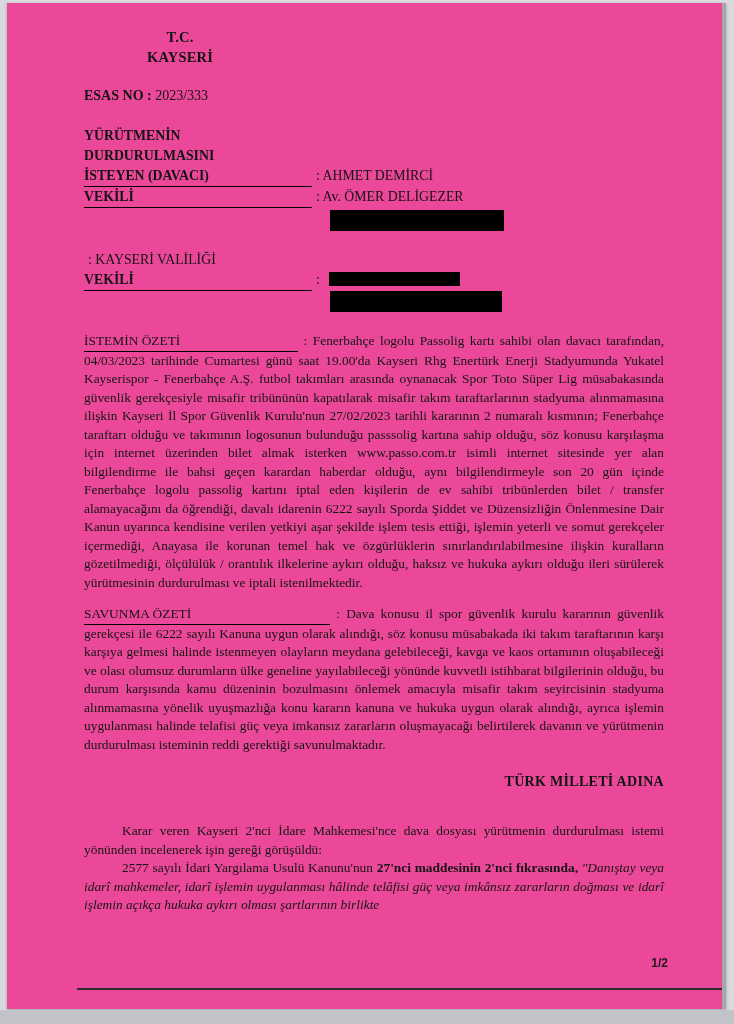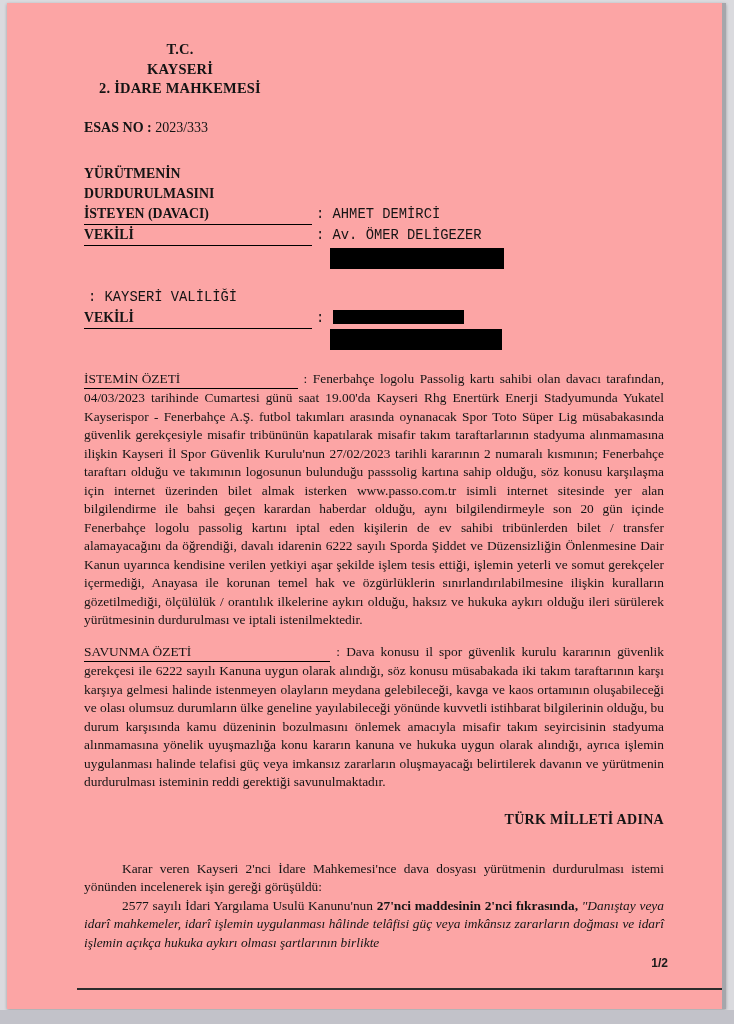--- a/index.html
+++ b/index.html
@@ -9,42 +9,42 @@
     background: #dadade;
     font-family: "Liberation Serif", serif;
     color: #141414;
   }
   .bottom-band {
     position: absolute; left: 0; bottom: 0; width: 100%; height: 14px;
     background: #c2c2c9;
   }
   .page {
     position: absolute; left: 7px; top: 3px; width: 719px; height: 1006px;
-    background: #fca5a5;
+    background: #ec4899;
     border-right: 4px solid #a6a6ab;
-    padding: 37px 58px 0 77px;
+    padding: 25px 58px 0 77px;
     box-shadow: 0 1px 3px rgba(0,0,0,.28);
   }
   .court-header {
     width: 192px; text-align: center;
     font-weight: bold; font-size: 14.5px; line-height: 19.5px;
     letter-spacing: .2px; white-space: nowrap;
   }
   .court-header span { display: block; }
   .esas { margin-top: 21px; font-size: 14px; }
   .esas .lab { font-weight: bold; }
 
-  .party { margin-top: 28px; font-size: 13.8px; line-height: 20px; }
+  .party { margin-top: 22px; font-size: 13.8px; line-height: 20px; }
   .prow { display: flex; align-items: baseline; }
   .plab {
     flex: none; width: 228px; font-weight: bold;
     border-bottom: 1.5px solid #000;
   }
   .plab.noline { border-bottom: none; }
-  .pval { padding-left: 4px; white-space: nowrap; font-family: Liberation Mono, monospace; }
+  .pval { padding-left: 4px; white-space: nowrap; }
   .redact1 { margin: 2px 0 0 246px; width: 174px; height: 21px; background: #000; }
   .gap { height: 19px; }
   .redactA {
     display: inline-block; width: 131px; height: 14px; background: #000;
     vertical-align: -2px; margin-left: 9px;
   }
   .redactB { margin-left: 246px; width: 172px; height: 21px; background: #000; }
 
   .body-par {
     font-size: 13.4px; line-height: 18.5px; text-align: justify;
@@ -85,21 +85,20 @@
   }
 </style>
 </head>
 <body>
 
 <div class="page">
 
   <div class="court-header">
     <span>T.C.</span>
     <span>KAYSERİ</span>
-    <span>2. İDARE MAHKEMESİ</span>
   </div>
 
   <div class="esas">
     <span class="lab">ESAS NO :</span>
     <span>2023/333</span>
   </div>
 
   <div class="party">
     <div class="prow">
       <div class="plab noline">YÜRÜTMENİN DURDURULMASINI</div>

